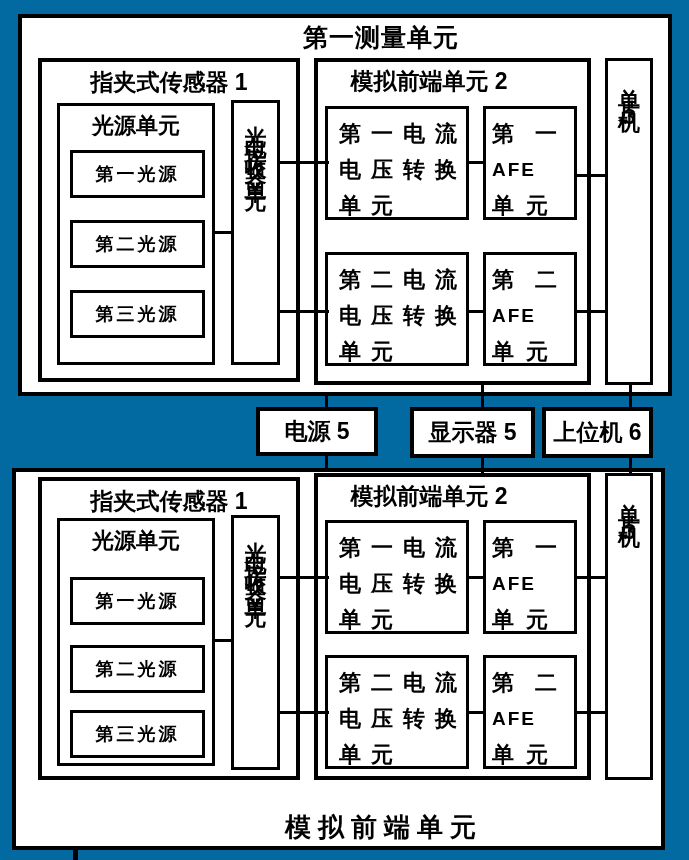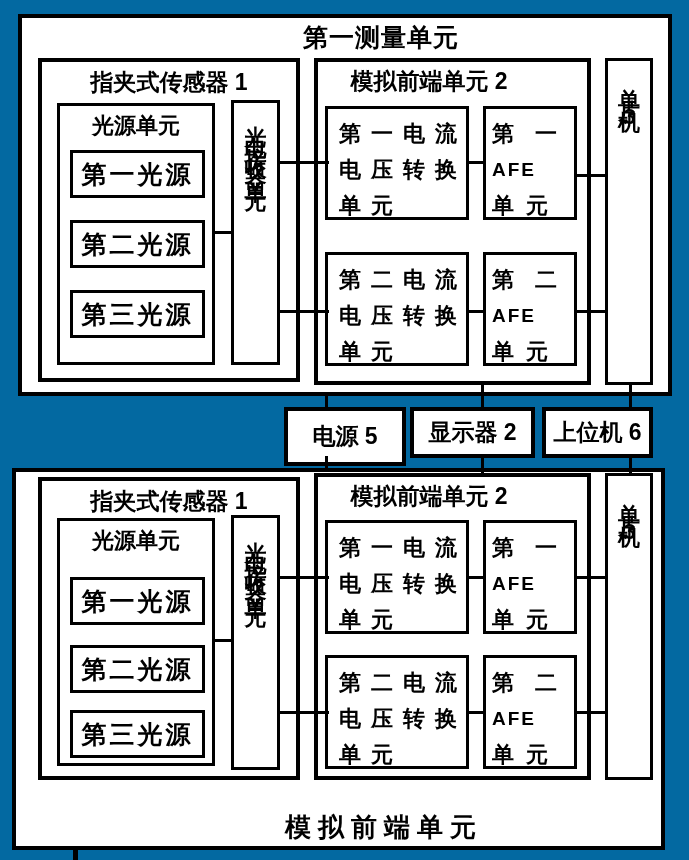--- a/index.html
+++ b/index.html
@@ -6,21 +6,21 @@
   #canvas{
     position:relative;width:689px;height:860px;background:#0369a1;
     font-family:"Liberation Sans","DejaVu Sans",sans-serif;
     font-weight:700;color:#000;overflow:hidden;
   }
   .box{position:absolute;box-sizing:border-box;border:3px solid #000;background:#fff;}
   .b4{border-width:4px;}
   .lbl{position:absolute;white-space:nowrap;font-size:23px;}
   .ctr{text-align:center;}
   .flexc{display:flex;align-items:center;justify-content:center;}
-  .srcbox{font-size:25px;letter-spacing:3px;}
+  .srcbox{font-size:18px;letter-spacing:3px;}
   .vtext{writing-mode:vertical-rl;text-orientation:upright;font-size:22px;letter-spacing:11px;white-space:nowrap;}
   .vwrap{display:flex;justify-content:center;}
   .blocktext{position:absolute;left:0;top:0;width:100%;height:100%;box-sizing:border-box;
     padding:7px 0 0 11px;line-height:36px;font-size:22px;}
   .blocktext span{display:block;white-space:nowrap;}
   .cjk-sp{letter-spacing:10px;}
   .cjk-wide{letter-spacing:21px;}
   .cjk-md{letter-spacing:12px;}
   .afe-line{font-size:19px;letter-spacing:2px;}
   .hline{position:absolute;height:3px;background:#000;}
@@ -85,25 +85,25 @@
       <span class="cjk-wide">第二</span>
       <span class="afe-line">AFE</span>
       <span class="cjk-md">单元</span>
     </div>
   </div>
 
   <div class="box vwrap" style="left:605px;top:58px;width:48px;height:327px;justify-content:center;">
       <span class="vtext" style="padding-top:10px;">单片机3</span>
     </div>
 
-  <div class="box b4 flexc" style="left:284px;top:407px;width:122px;height:59px;">
+  <div class="box b4 flexc" style="left:256px;top:407px;width:122px;height:49px;">
       <span class="lbl" style="position:static;">电源 5</span>
     </div>
   <div class="box b4 flexc" style="left:410px;top:407px;width:125px;height:51px;">
-      <span class="lbl" style="position:static;">显示器 2</span>
+      <span class="lbl" style="position:static;">显示器 5</span>
     </div>
   <div class="box b4 flexc" style="left:542px;top:407px;width:111px;height:51px;">
       <span class="lbl" style="position:static;">上位机 6</span>
     </div>
 
   <div class="box b4" style="left:12px;top:468px;width:653px;height:382px;"></div>
   <div class="lbl" style="left:285px;top:810px;font-size:26px;letter-spacing:7px;">模拟前端单元</div>
 
   <div class="box b4" style="left:38px;top:477px;width:262px;height:303px;"></div>
   <div class="lbl ctr" style="left:38px;top:486px;width:262px;"><span class="wavy">指夹式</span><span>传感器 1</span></div>

